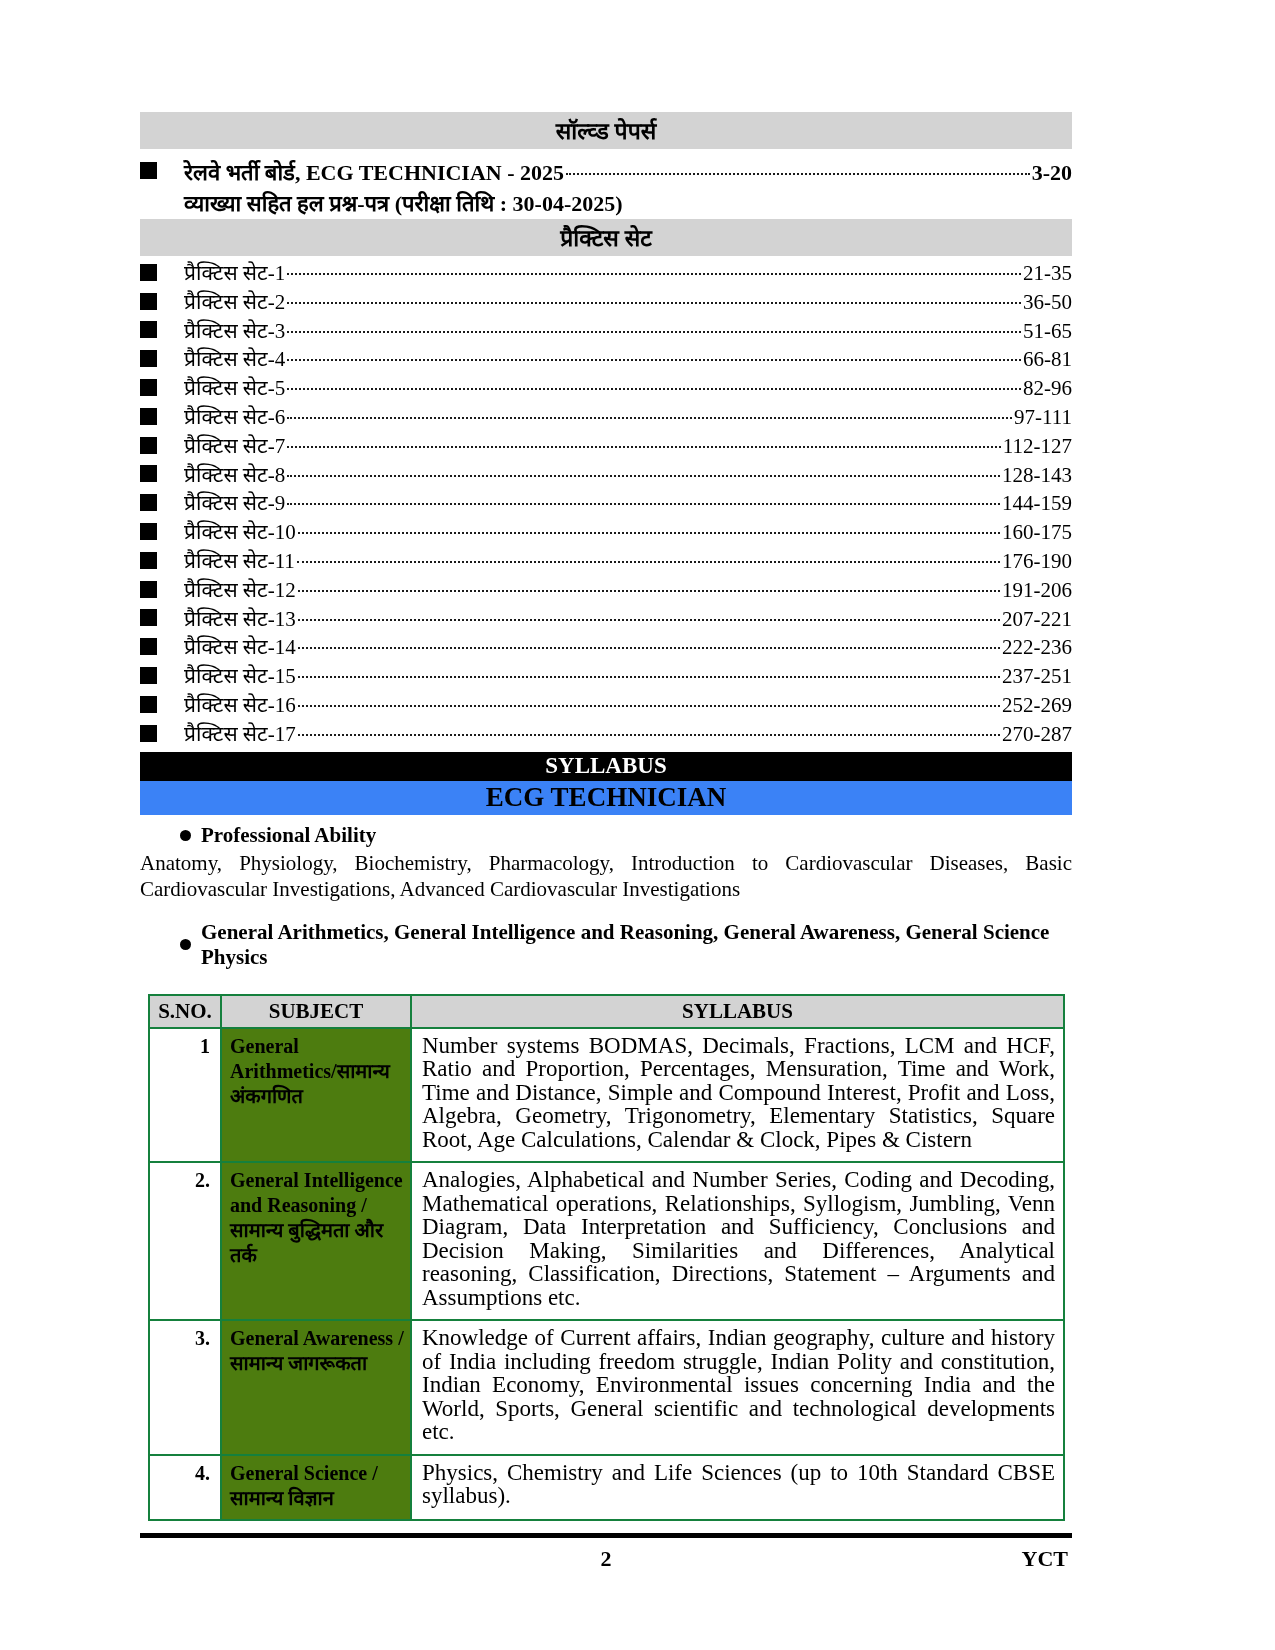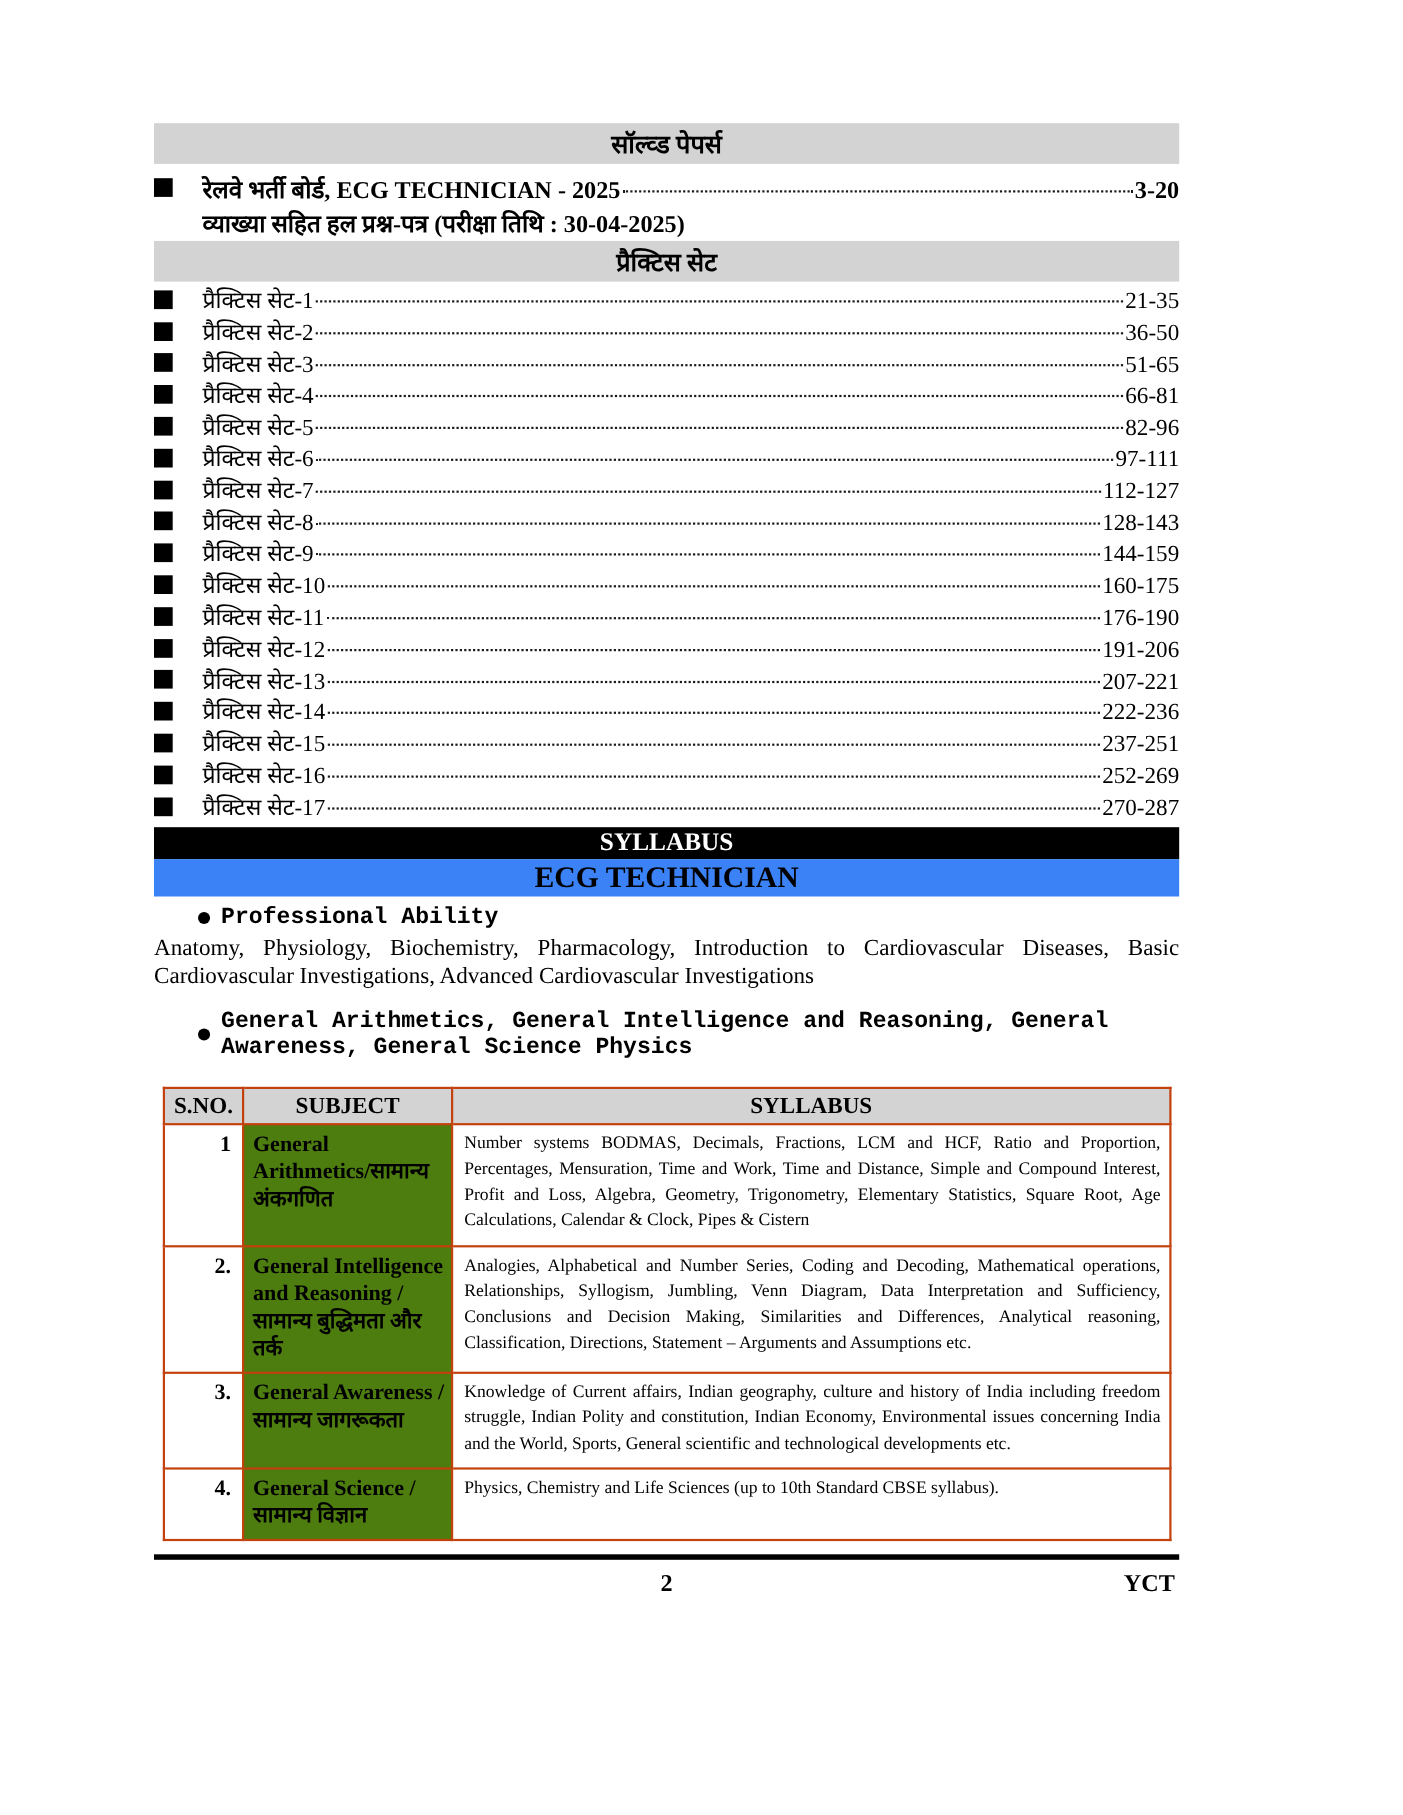--- a/index.html
+++ b/index.html
@@ -84,21 +84,20 @@
     align-items: center;
   }
   .toc-list { padding-top: 2px; padding-bottom: 2px; }
 
   .syl-section { margin-top: 8px; }
   .bullet-line {
     display: flex;
     align-items: flex-start;
     margin-left: 40px;
     margin-bottom: 2px;
-    font-family: Liberation Mono, monospace;
   }
   .bullet-dot {
     width: 11px; height: 11px;
     border-radius: 50%;
     background: #000;
     flex: 0 0 auto;
     align-self: center;
     margin-right: 10px;
   }
   .bullet-heading { font-weight: bold; font-size: 21px; }
@@ -110,21 +109,21 @@
   }
   .bullet-line.second { margin-top: 18px; margin-bottom: 24px; }
 
   table.syllabus-table {
     border-collapse: collapse;
     margin-left: 8px;
     width: 915px;
     table-layout: fixed;
   }
   .syllabus-table th, .syllabus-table td {
-    border: 2px solid #c2410c;
+    border: 2px solid #15803d;
     vertical-align: top;
   }
   .syllabus-table th {
     background: #d3d3d3;
     font-size: 21px;
     font-weight: bold;
     padding: 3px 4px;
     text-align: center;
   }
   .col-sno { width: 72px; }
@@ -138,21 +137,21 @@
     background: #fff;
   }
   td.cell-subject {
     background: #4d7c0f;
     font-weight: bold;
     font-size: 20px;
     line-height: 25px;
     padding: 5px 6px 8px 8px;
   }
   td.cell-syllabus {
-    font-size: 16px;
+    font-size: 23px;
     line-height: 23.5px;
     text-align: justify;
     padding: 5px 8px 10px 10px;
   }
 
   .footer {
     margin-top: 12px;
     border-top: 5px solid #000;
     padding-top: 8px;
     position: relative;

